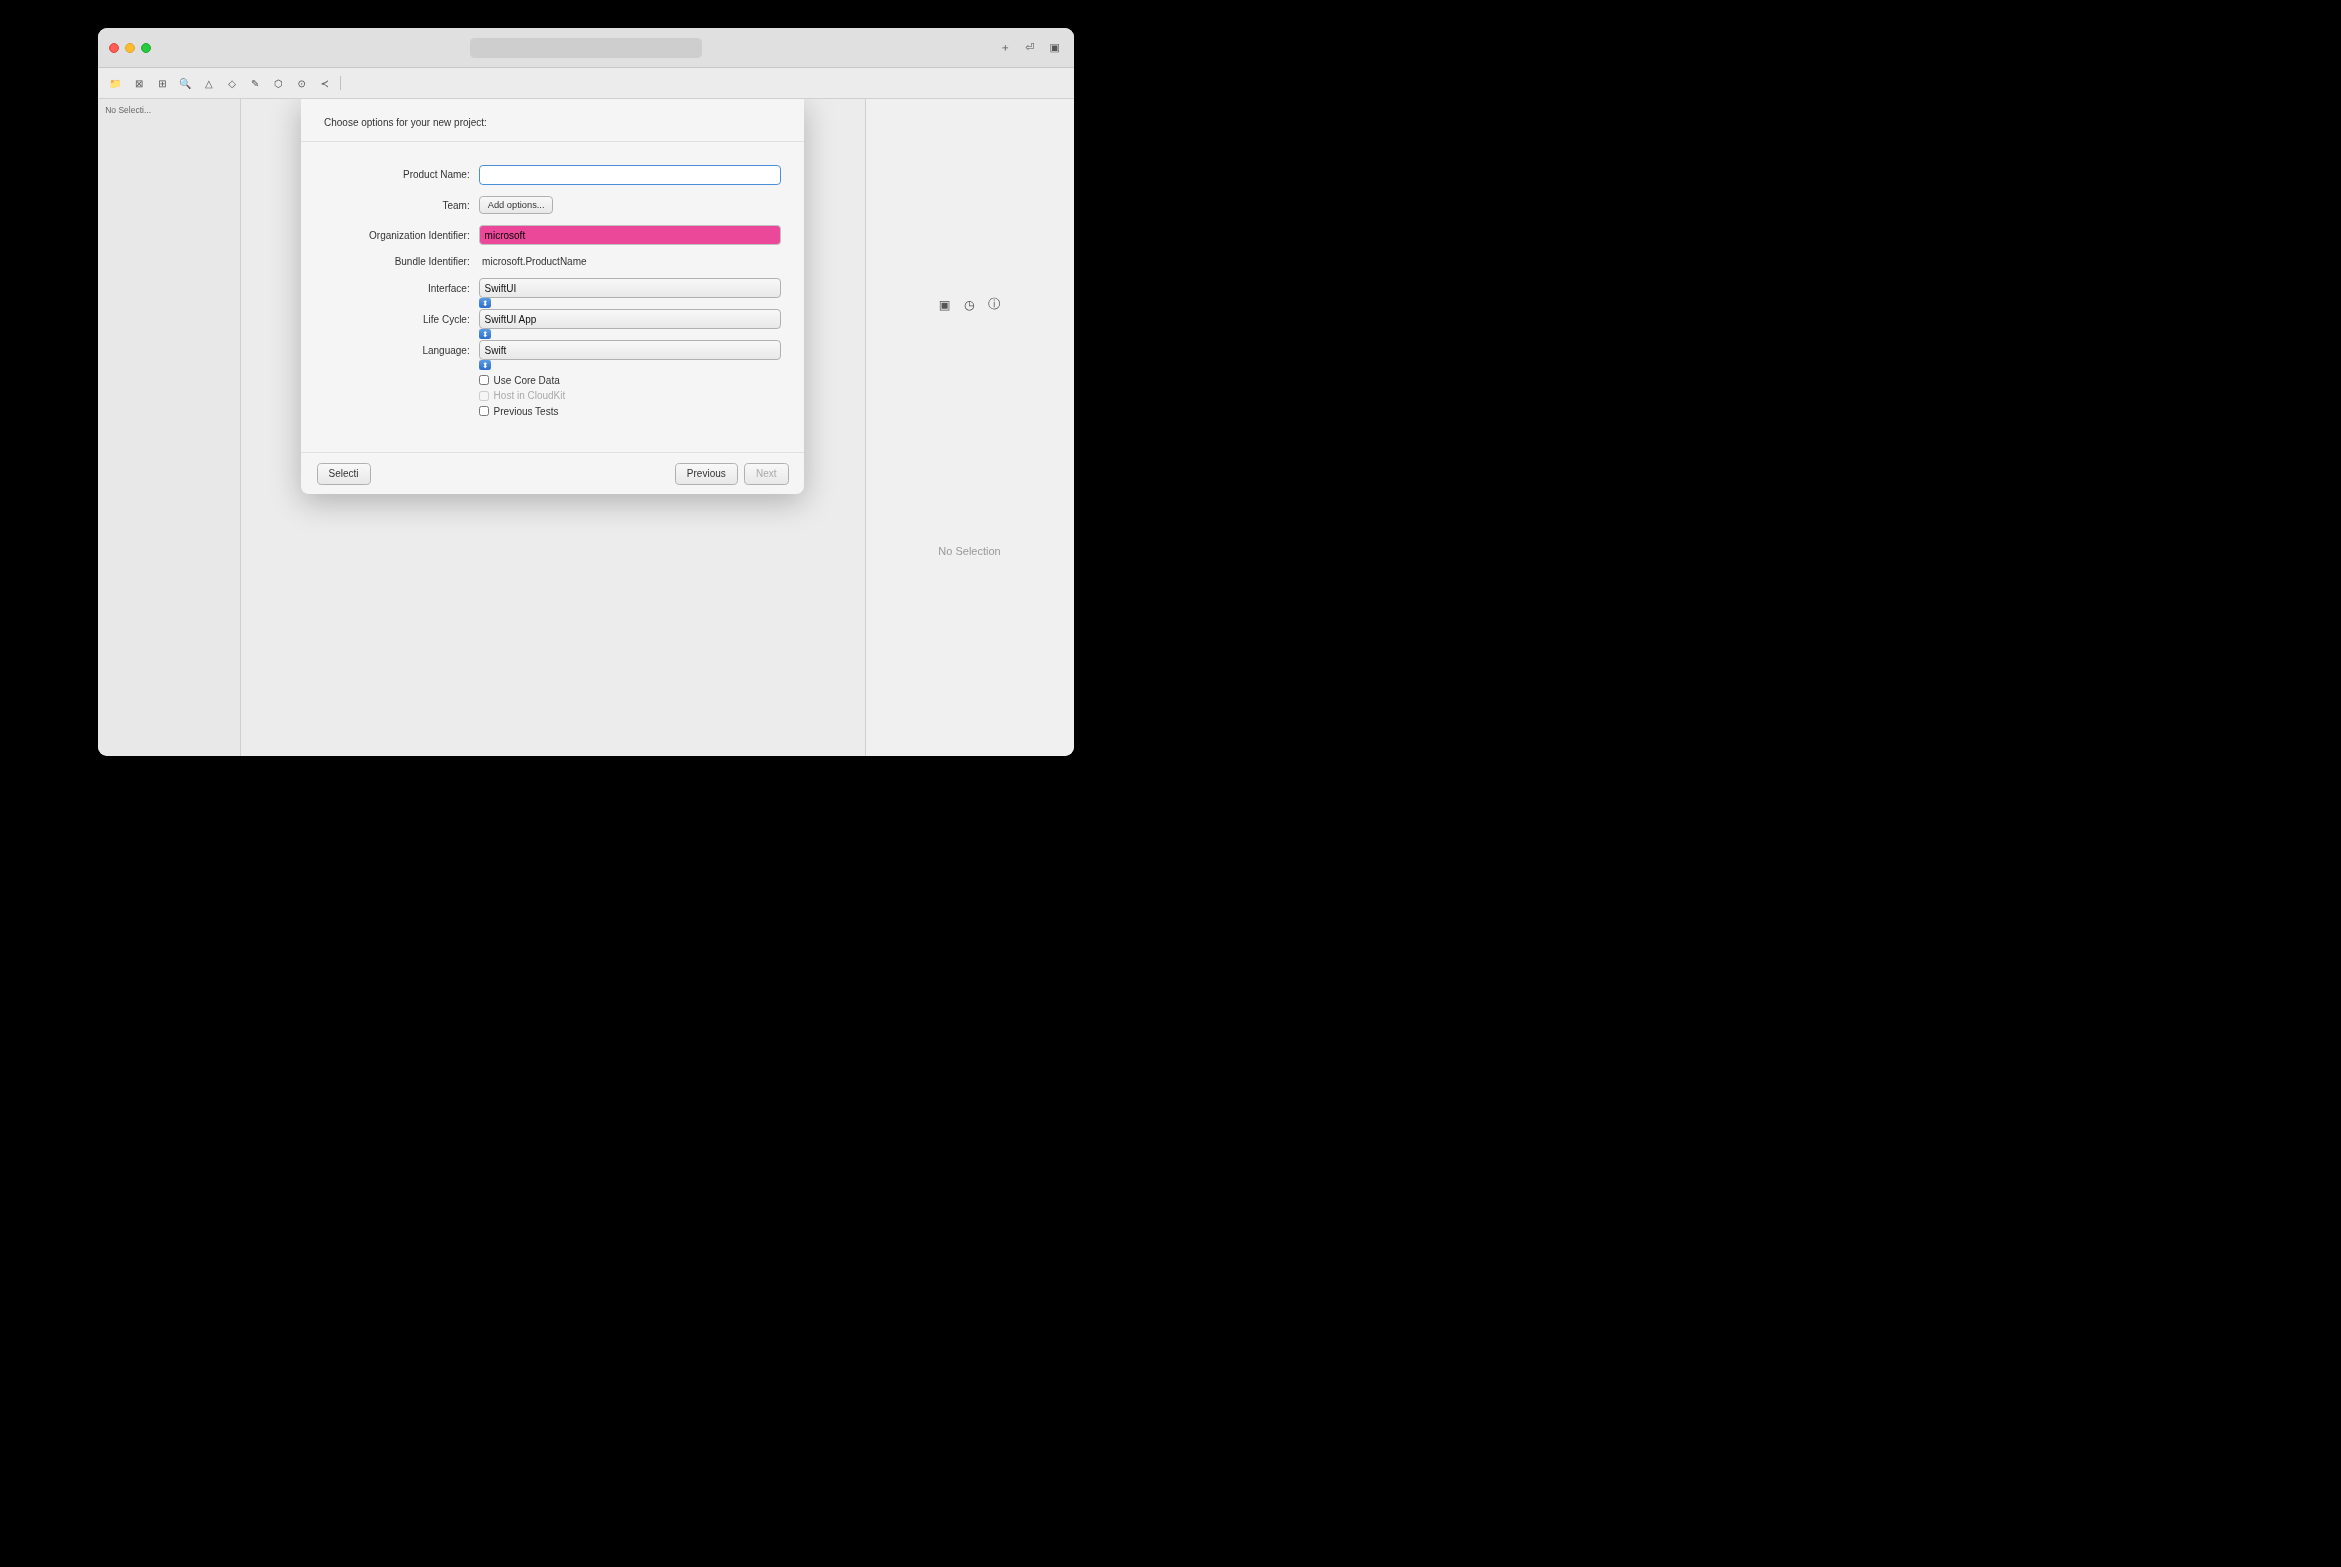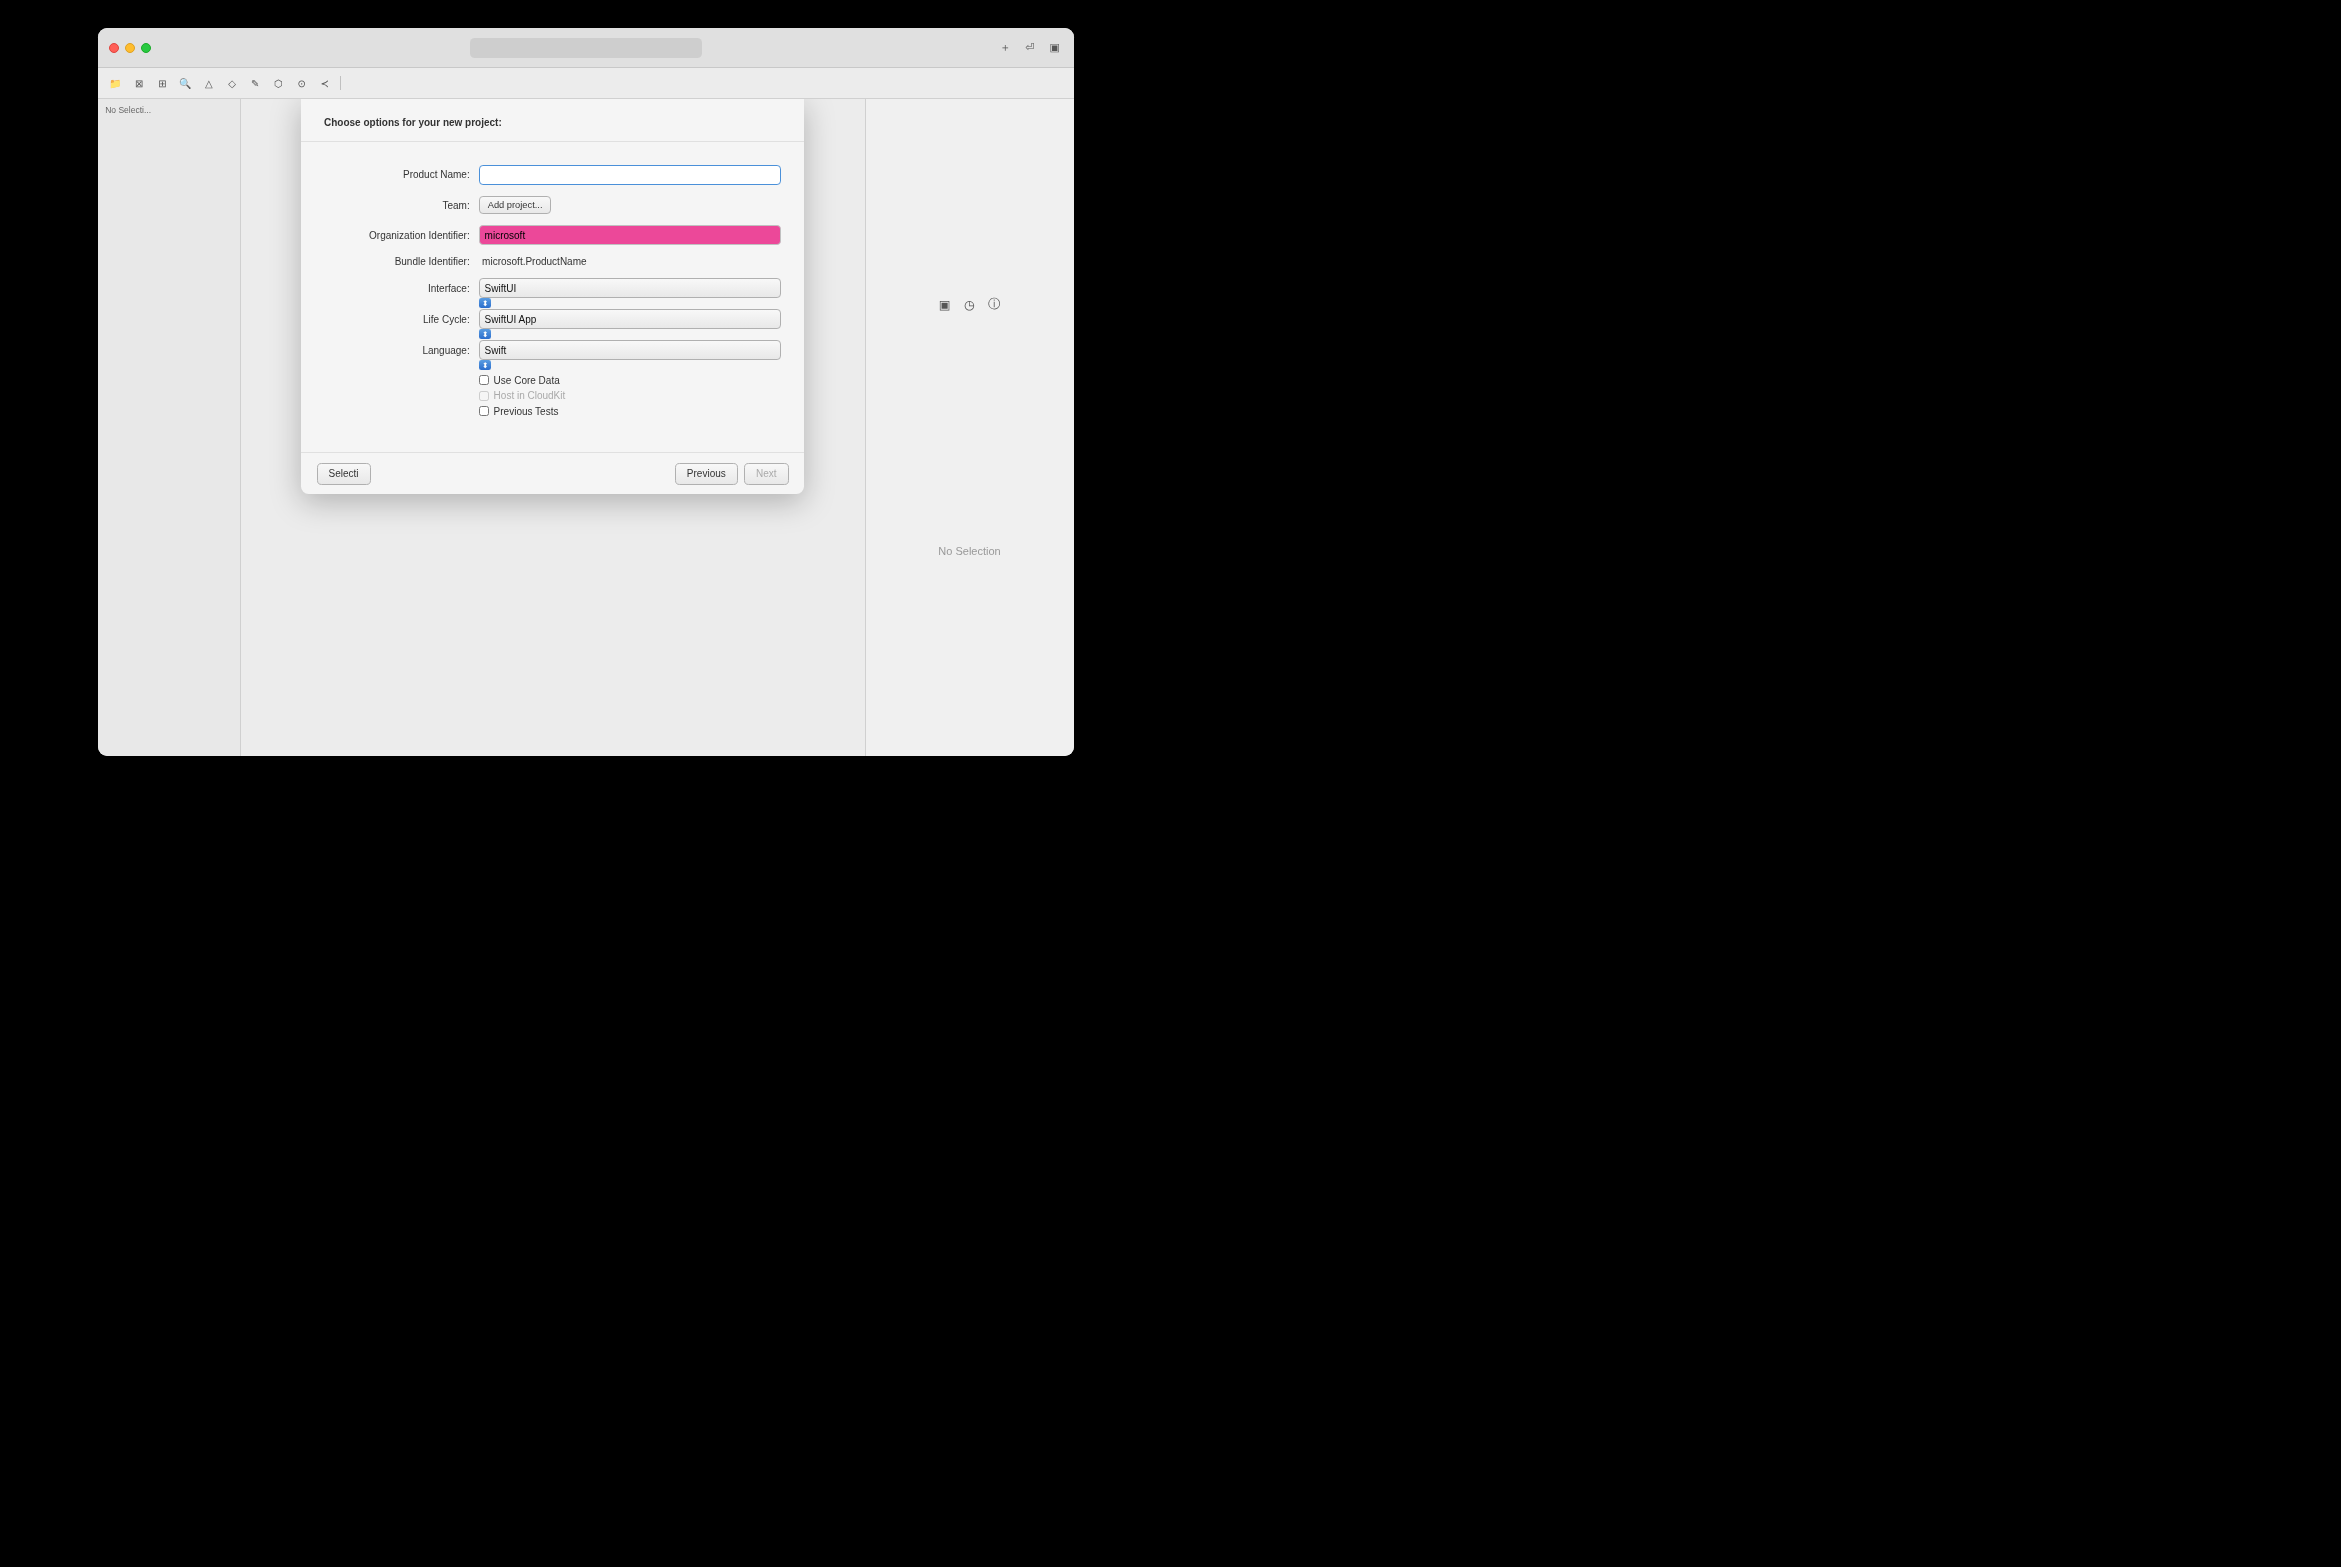--- a/index.html
+++ b/index.html
@@ -182,21 +182,21 @@
     }
 
     .sheet-header {
       padding: 15.5px 23px 12.4px;
       border-bottom: 0.8px solid #e0e0e0;
     }
 
     .sheet-title {
       font-size: 10px;
       color: #333;
-      font-weight: 700;
+      font-weight: 400;
     }
 
     .sheet-body {
       padding: 23px 23px 31px;
       flex: 1;
     }
 
     .form-row {
       display: flex;
       align-items: center;
@@ -405,21 +405,21 @@
           <div class="sheet-body">
 
             <div class="form-row">
               <span class="form-label">Product Name:</span>
               <input class="form-input" type="text" value="" style="">
             </div>
 
             <div class="form-row">
               <span class="form-label">Team:</span>
               <button class="add-account-btn">
-                <span>Add project...</span>
+                <span>Add options...</span>
               </button>
             </div>
 
             <div class="form-row">
               <span class="form-label">Organization Identifier:</span>
               <input class="form-input-readonly" type="text" value="microsoft" style="">
             </div>
 
             <div class="form-row">
               <span class="form-label">Bundle Identifier:</span>

